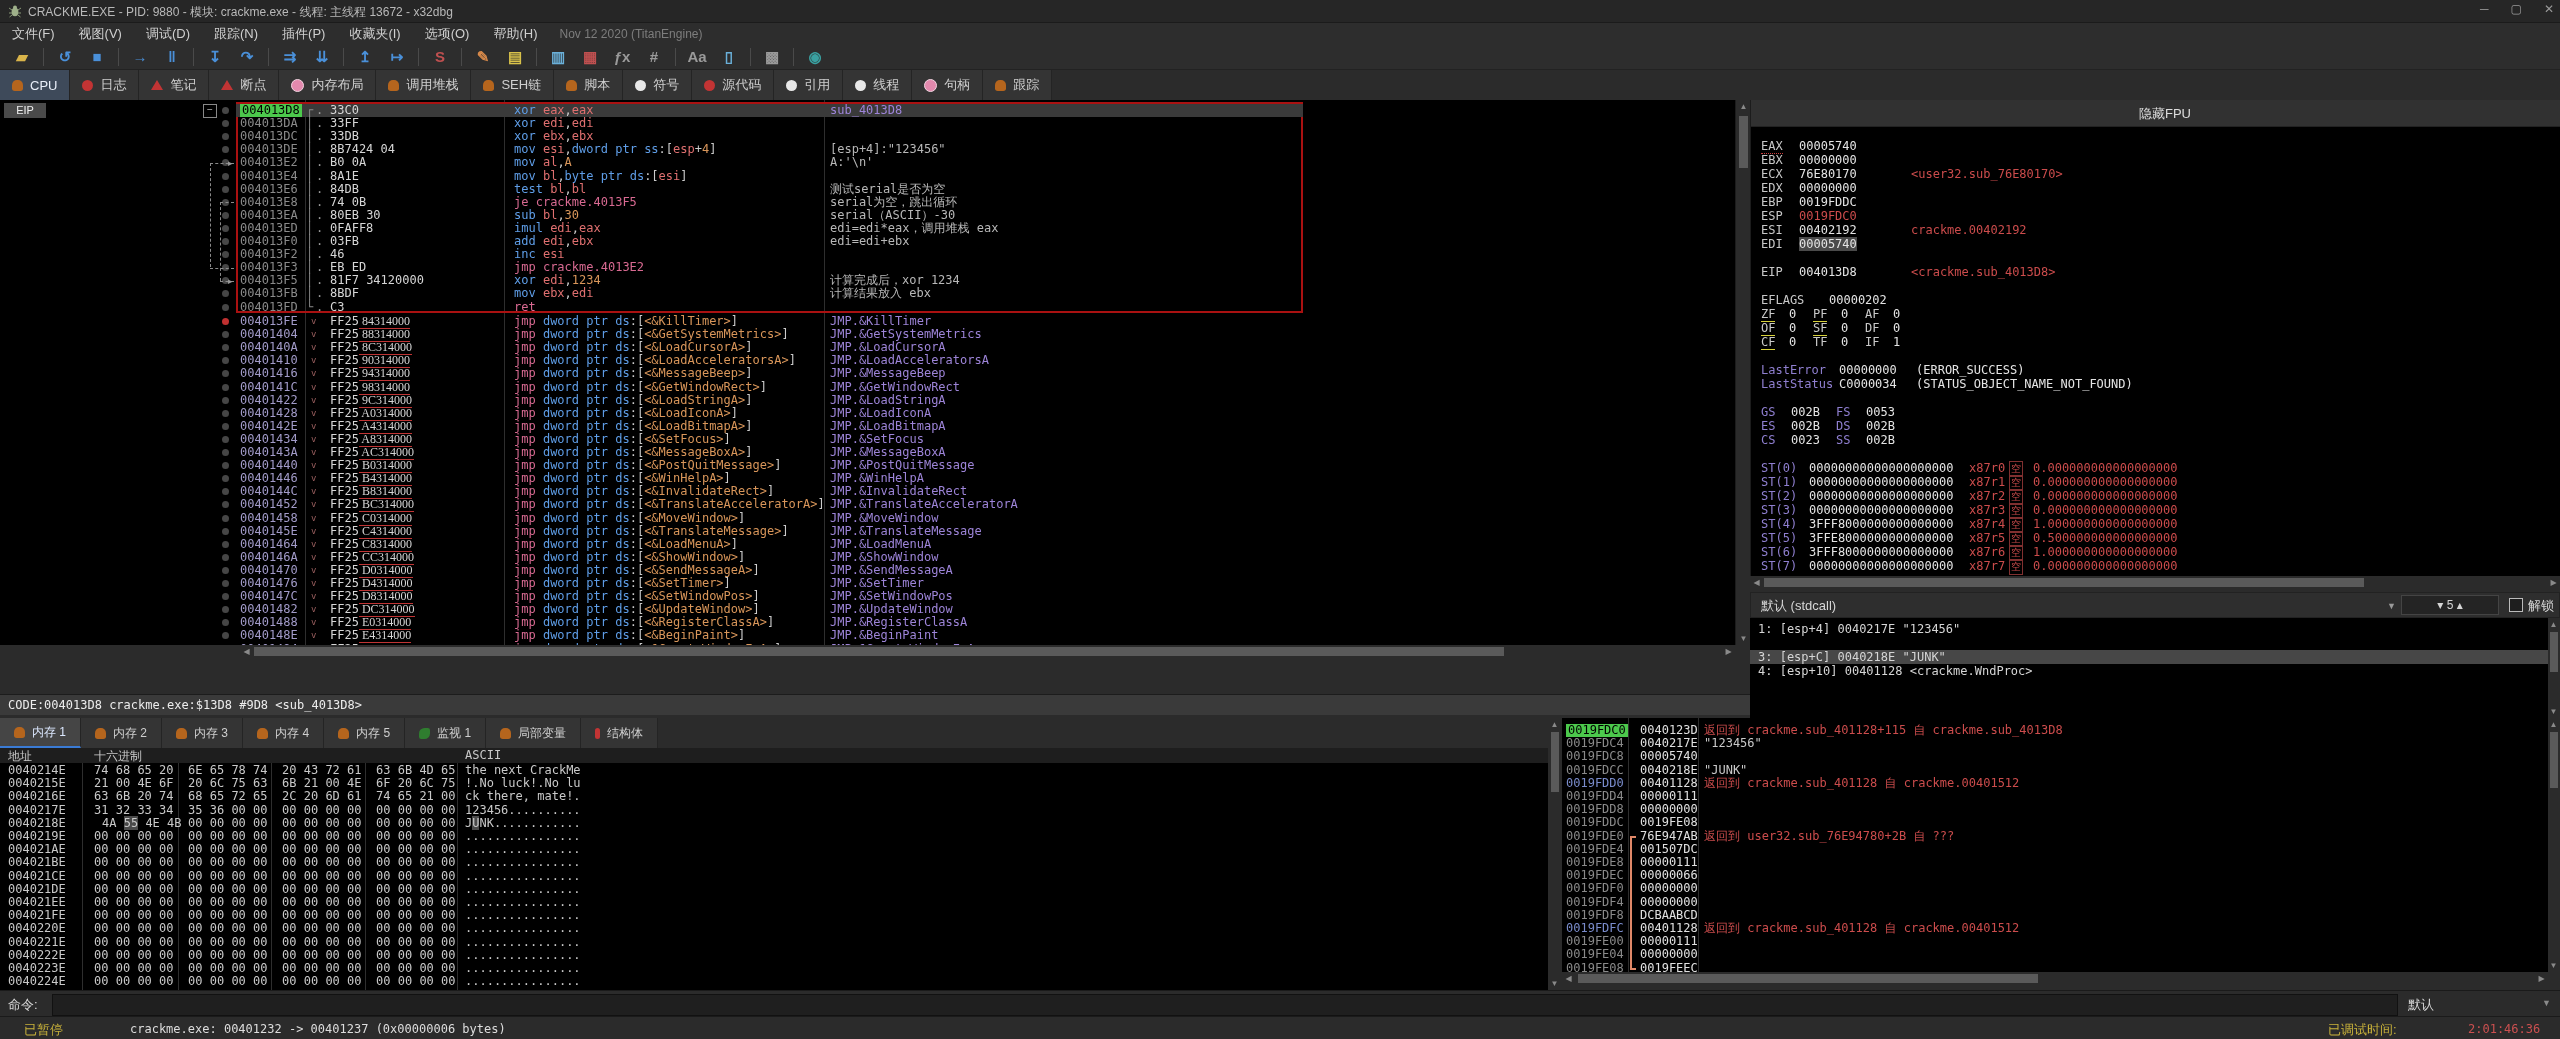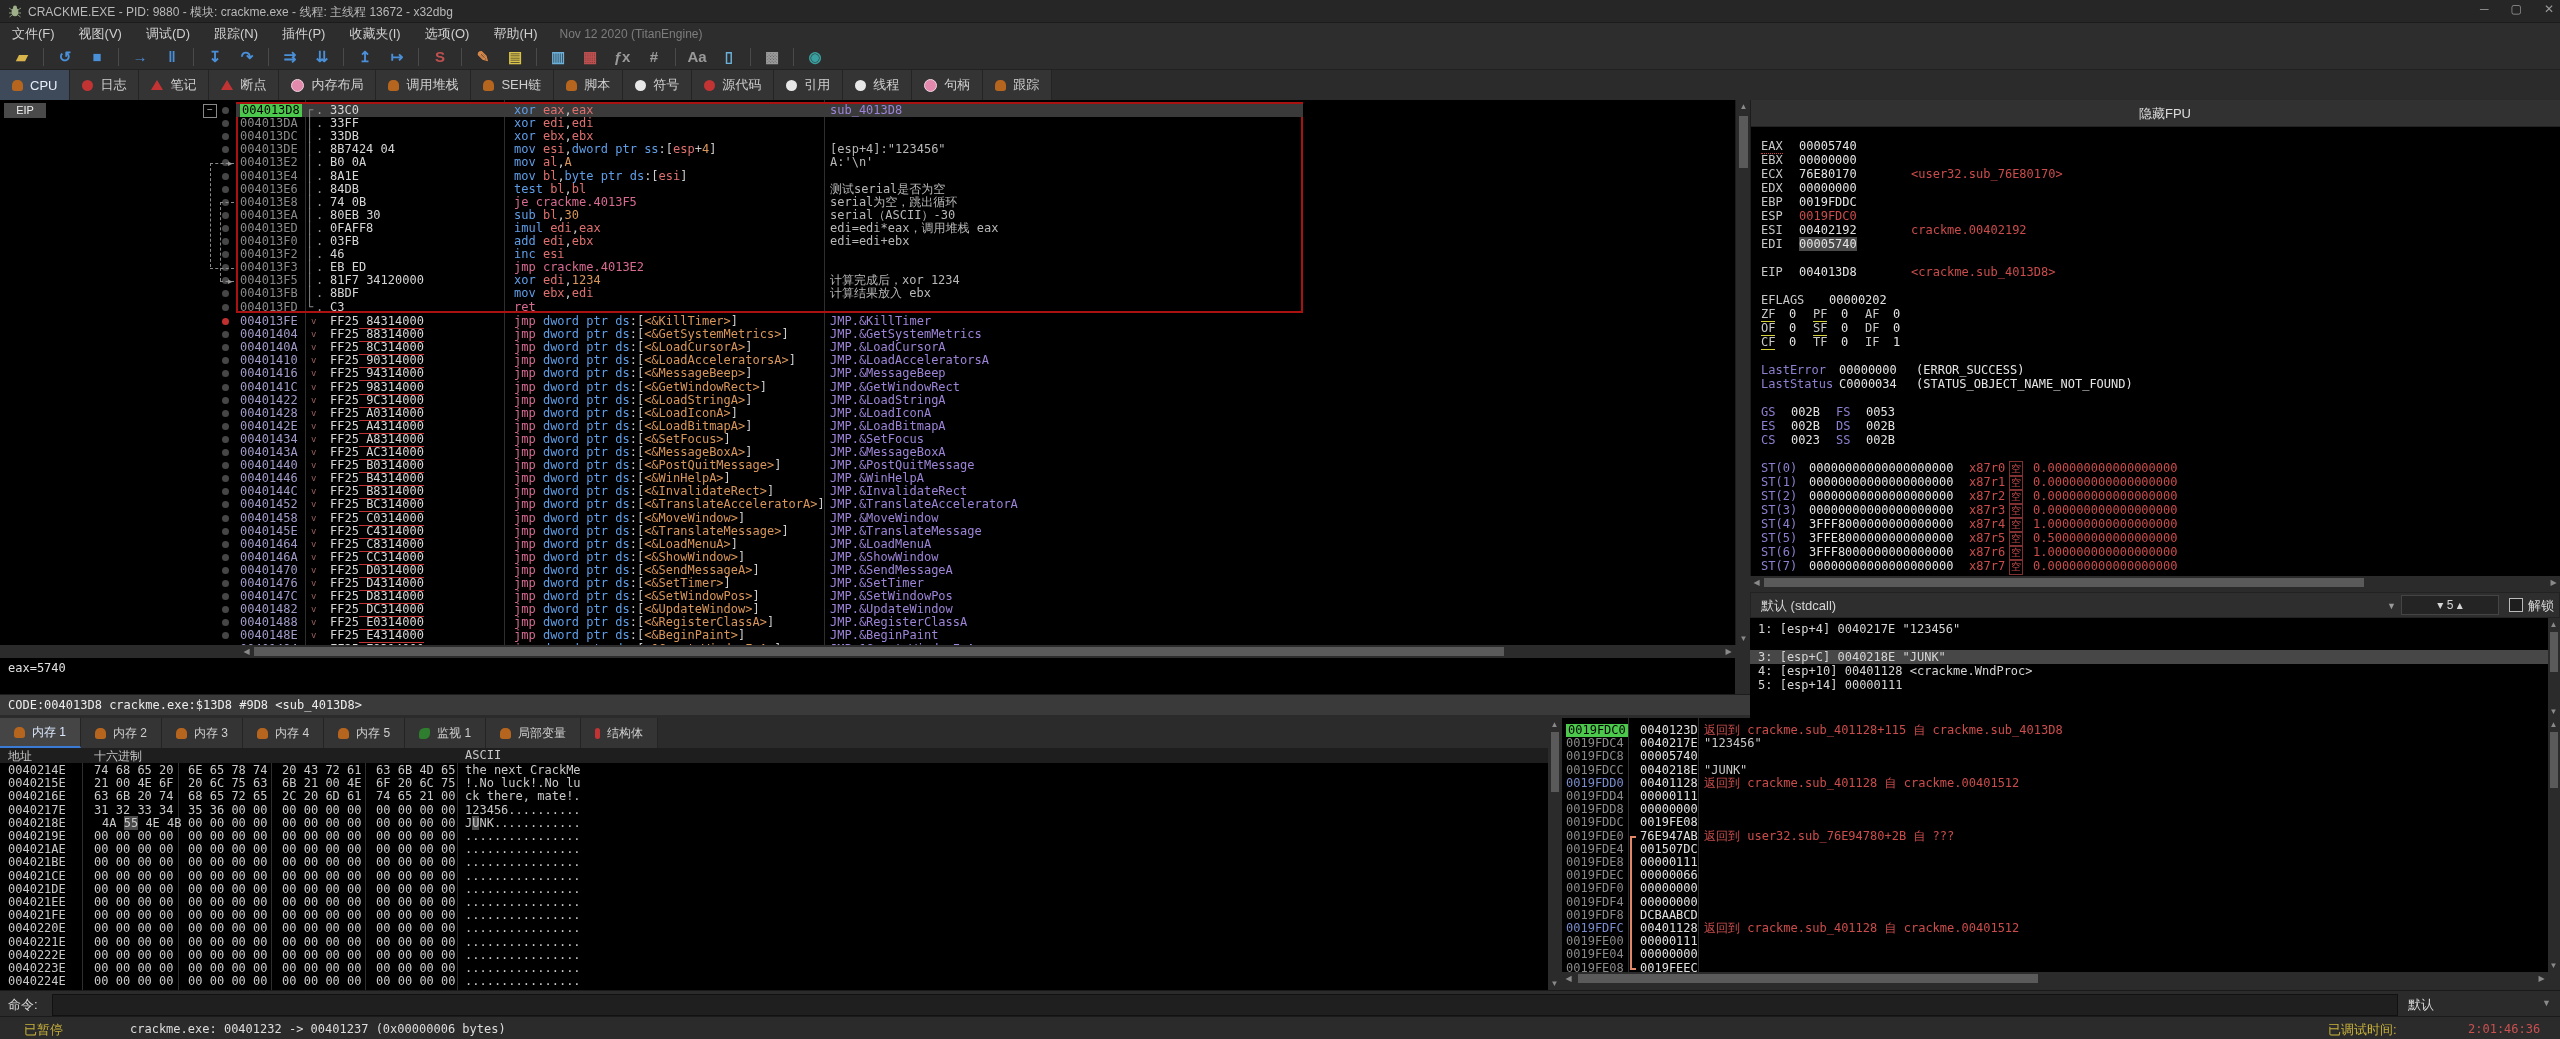--- a/index.html
+++ b/index.html
@@ -43,21 +43,21 @@
   .drow .sel{position:absolute;left:236px;width:1067px;top:0;height:13.1px;background:#3a3a3a;}
   .bpdot{position:absolute;width:7px;height:7px;border-radius:50%;background:#464646;left:222px;}
   .bpdot.red{background:#c03030;}
   .addr{left:240px;color:#8a8a8a;}
   .addr.tbl{color:#a29bc9;}
   .addr.eip{background:#4cc94c;color:#000;padding:0 2px;}
   .brk{left:306px;color:#8a8a8a;}
   .dotm{left:316px;color:#9a9a9a;}
   .chev{left:311px;color:#9a5f5f;font-size:9px;}
   .byt{left:330px;color:#d6d6d6;}
-  .bu{border-bottom:1px solid #c03434;}
+  .bu{border-bottom:1px solid #c03434;font-family:Liberation Serif, serif;}
   .ins{left:514px;}
   .cmt{left:830px;color:#b8b8b8;}
   .cmt.label{color:#9d84d8;}
   .t-mn{color:#5f9ee8;} .t-j{color:#d96a92;} .t-r{color:#e07070;}
   .t-n{color:#d9965a;} .t-d{color:#cccccc;}
   
   .sb{position:absolute;background:#2b2b2b;}
   .sb .thumb{position:absolute;background:#5a5a5a;}
   .sb .ar{position:absolute;color:#8a8a8a;font-size:8px;line-height:13px;text-align:center;width:13px;height:13px;}
   
@@ -608,21 +608,20 @@
     <div class="ar" style="top:0;left:1px;">▲</div>
     <div class="thumb" style="left:3px;top:16px;width:9px;height:52px;"></div>
     <div class="ar" style="bottom:0;left:1px;">▼</div>
   </div>
   <div class="sb" style="left:240px;top:645px;width:1495px;height:13px;">
     <div class="ar" style="left:0;top:0;">◀</div>
     <div class="thumb" style="left:14px;top:2px;width:1250px;height:9px;"></div>
     <div class="ar" style="right:0;top:0;">▶</div>
   </div>
 
-  <div id="infoline" class="mono">eax=5740</div>
   <div id="codestatus" class="mono">CODE:004013D8 crackme.exe:$13D8 #9D8 &lt;sub_4013D8&gt;</div>
 
   <div id="registers" class="view" style="left:1750px;top:100px;width:810px;height:476px;border-left:1px solid #1c1c1c;">
     <div id="reg-head">
       <span id="fpu-btn">隐藏FPU</span>
     </div>
     <div id="reglines" class="mono">
         <div class="rline" style="top: 39px;">
           <span class="abs rname u-red" style="left: 10px;">EAX</span>
           <span class="abs rval" style="left: 48px;">00005740</span>
@@ -786,21 +785,20 @@
     <span class="abs" style="left:10px;top:4px;font-size:13px;color:#d6d6d6;">默认 (stdcall)</span>
     <span class="abs" style="left:636px;top:8px;font-size:9px;color:#9a9a9a;">▼</span>
     <span class="abs" style="left:650px;top:2px;width:96px;height:18px;background:#242424;border:1px solid #444;color:#d6d6d6;font-size:12px;text-align:center;line-height:18px;">▾ <span>5</span> ▴</span>
     <span class="abs" style="left:758px;top:5px;width:12px;height:12px;border:1px solid #bbb;background:#1e1e1e;"></span>
     <span class="abs" style="left:777px;top:4px;font-size:13px;color:#d6d6d6;">解锁</span>
   </div>
   <div id="args-list" class="view mono" style="left:1750px;top:618px;width:798px;height:100px;">
       <div class="arow" style="top: 4px;">1: [esp+4] 0040217E "123456"</div>
       <div class="arow hl" style="top: 32px;">3: [esp+C] 0040218E "JUNK"</div>
       <div class="arow" style="top: 46px;">4: [esp+10] 00401128 &lt;crackme.WndProc&gt;</div>
-      <div class="arow" style="top: 60px;">5: [esp+14] 00000111</div>
     </div>
   <div class="sb" style="left:2548px;top:618px;width:12px;height:100px;">
     <div class="ar" style="top:0;left:-1px;">▲</div>
     <div class="thumb" style="left:2px;top:14px;width:8px;height:40px;"></div>
     <div class="ar" style="bottom:0;left:-1px;">▼</div>
   </div>
 
   <div id="dumptabs">
       <div class="dtab active">
         <span class="ti ti-gingerbread"></span>

